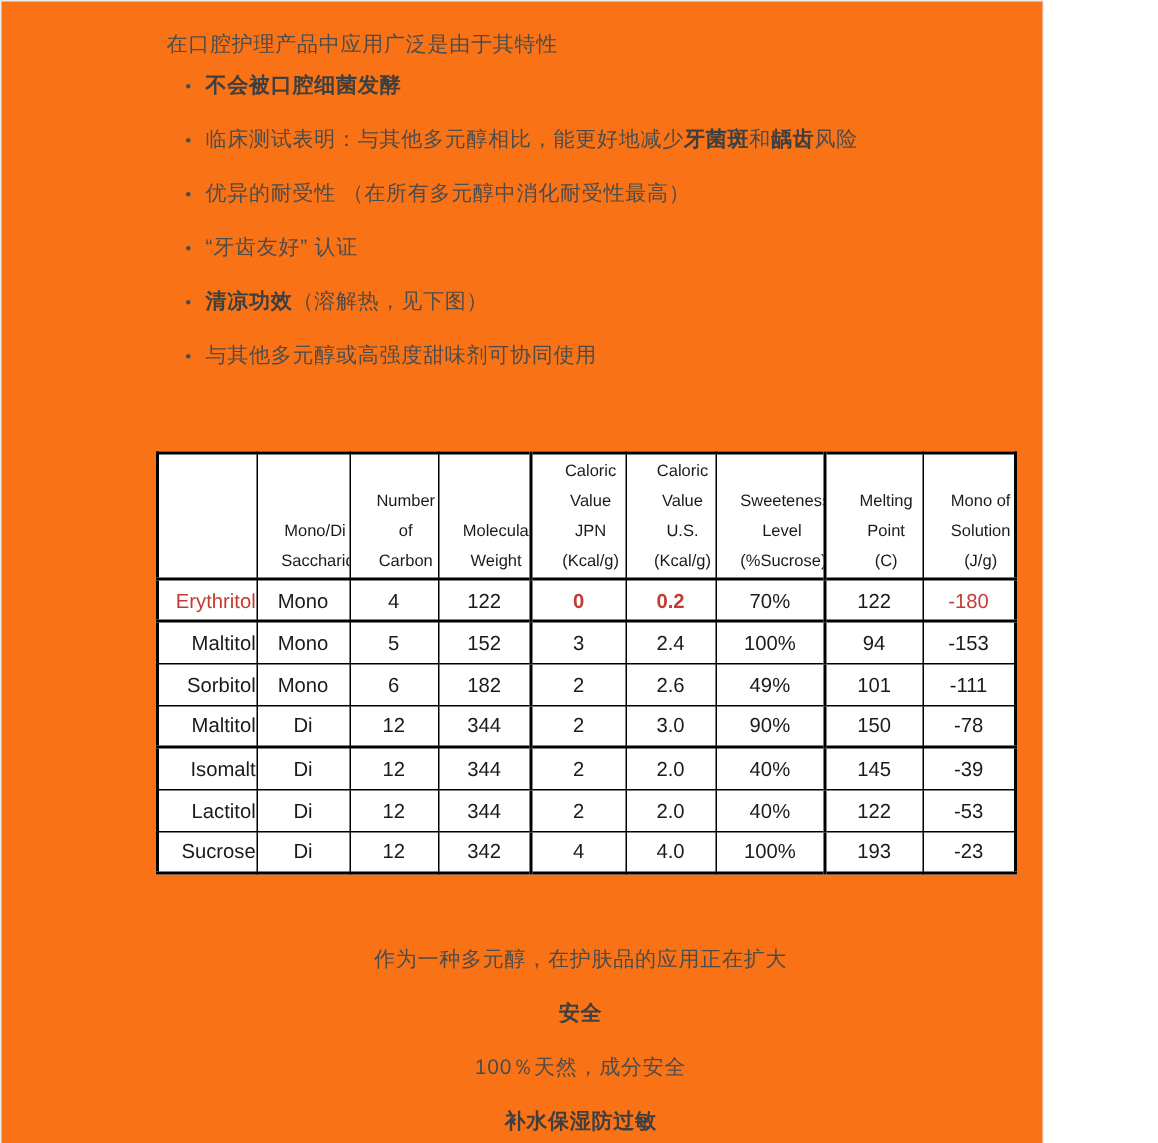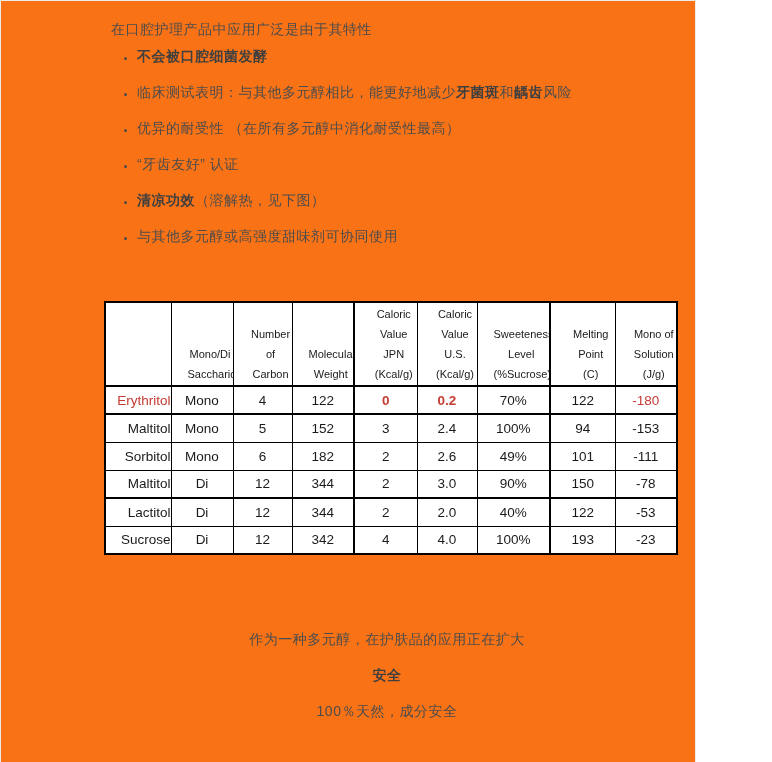--- a/index.html
+++ b/index.html
@@ -134,20 +134,31 @@
             <td>Di</td>
             <td>12</td>
             <td>344</td>
             <td>2</td>
             <td>3.0</td>
             <td>90%</td>
             <td>150</td>
             <td>-78</td>
           </tr>
           <tr>
+            <td>Isomalt</td>
+            <td>Di</td>
+            <td>12</td>
+            <td>344</td>
+            <td>2</td>
+            <td>2.0</td>
+            <td>40%</td>
+            <td>145</td>
+            <td>-39</td>
+          </tr>
+          <tr>
             <td>Lactitol</td>
             <td>Di</td>
             <td>12</td>
             <td>344</td>
             <td>2</td>
             <td>2.0</td>
             <td>40%</td>
             <td>122</td>
             <td>-53</td>
           </tr>
@@ -163,15 +174,16 @@
             <td>-23</td>
           </tr>
         </tbody>
     </table>
   </div>
 
   <div class="footer">
     <div class="line">作为一种多元醇，在护肤品的应用正在扩大</div>
     <div class="line b">安全</div>
     <div class="line">100％天然，成分安全</div>
+    <div class="line b">补水保湿防过敏</div>
   </div>
 
 </div>
 
 </body></html>

